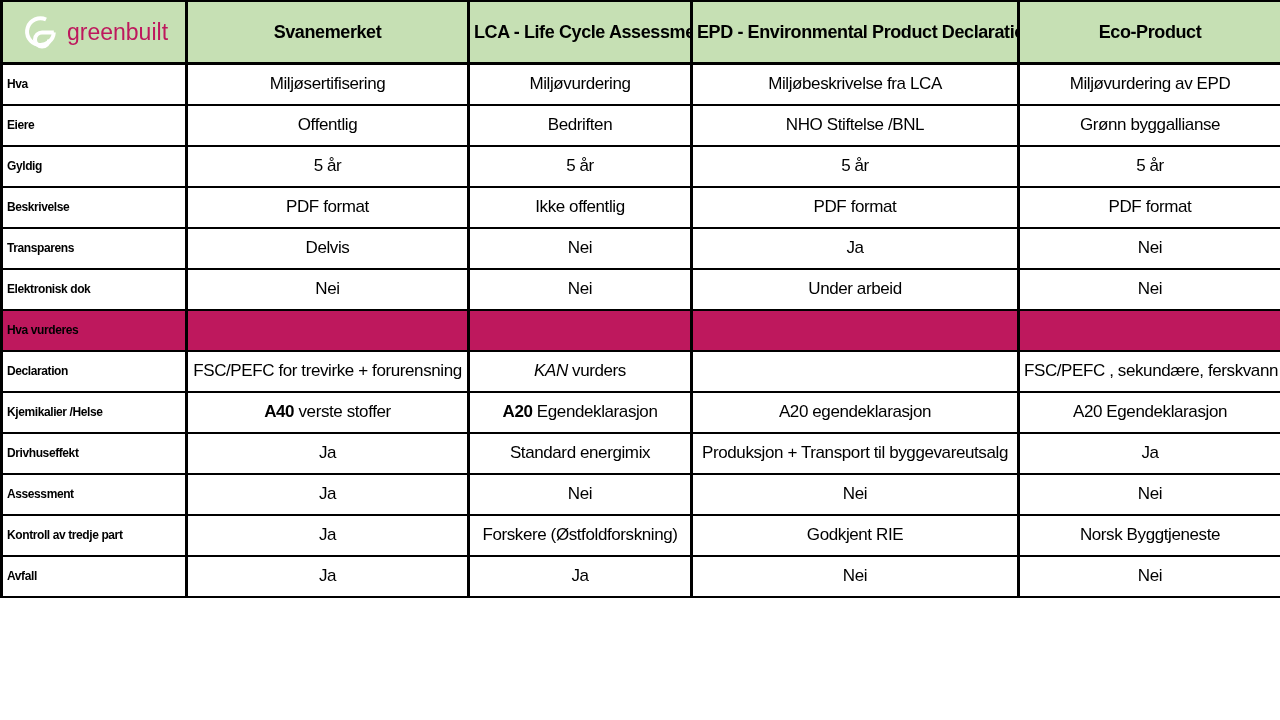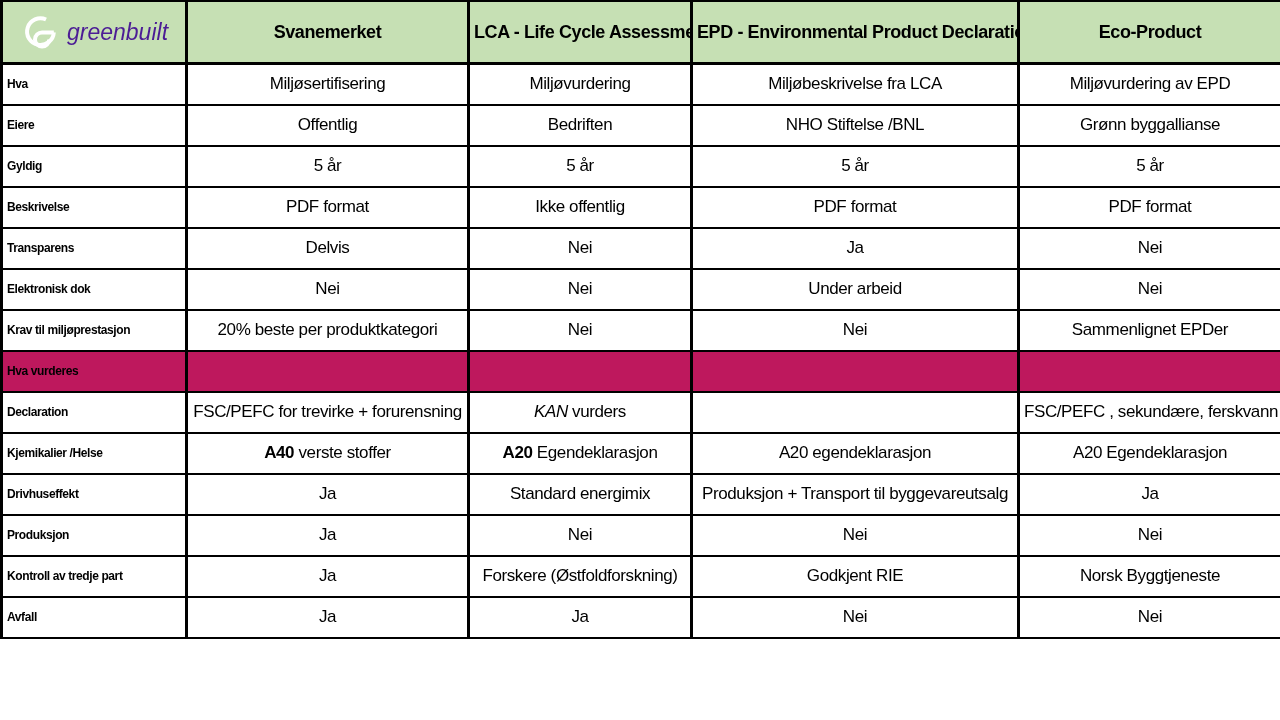--- a/index.html
+++ b/index.html
@@ -50,25 +50,24 @@
     text-align: center;
   }
   tr.section-row td { background: #be185d; }
   .logo-wrap {
     display: flex;
     align-items: center;
     gap: 8px;
     padding-left: 14px;
   }
   .logo-text {
-    color: #4c1d95;
+    color: #be185d;
     font-size: 23px;
     font-weight: 400;
     letter-spacing: 0;
-    font-style: italic;
   }
   .logo-icon { flex: 0 0 auto; display: block; }
 </style>
 </head>
 <body>
 
 <table>
   <colgroup>
     <col style="width:185px">
     <col style="width:282px">
@@ -129,27 +128,20 @@
         <td class="value-cell">Ja</td>
         <td class="value-cell">Nei</td>
       </tr>
       <tr>
         <td class="label-cell">Elektronisk dok</td>
         <td class="value-cell">Nei</td>
         <td class="value-cell">Nei</td>
         <td class="value-cell">Under arbeid</td>
         <td class="value-cell">Nei</td>
       </tr>
-      <tr>
-        <td class="label-cell">Krav til miljøprestasjon</td>
-        <td class="value-cell">20% beste per produktkategori</td>
-        <td class="value-cell">Nei</td>
-        <td class="value-cell">Nei</td>
-        <td class="value-cell">Sammenlignet EPDer</td>
-      </tr>
       <tr class="section-row">
         <td class="label-cell">Hva vurderes</td>
         <td class="value-cell"></td>
         <td class="value-cell"></td>
         <td class="value-cell"></td>
         <td class="value-cell"></td>
       </tr>
       <tr>
         <td class="label-cell">Declaration</td>
         <td class="value-cell">FSC/PEFC for trevirke + forurensning</td>
@@ -165,21 +157,21 @@
         <td class="value-cell">A20 Egendeklarasjon</td>
       </tr>
       <tr>
         <td class="label-cell">Drivhuseffekt</td>
         <td class="value-cell">Ja</td>
         <td class="value-cell">Standard energimix</td>
         <td class="value-cell">Produksjon + Transport til byggevareutsalg</td>
         <td class="value-cell">Ja</td>
       </tr>
       <tr>
-        <td class="label-cell">Produksjon</td>
+        <td class="label-cell">Assessment</td>
         <td class="value-cell">Ja</td>
         <td class="value-cell">Nei</td>
         <td class="value-cell">Nei</td>
         <td class="value-cell">Nei</td>
       </tr>
       <tr>
         <td class="label-cell">Kontroll av tredje part</td>
         <td class="value-cell">Ja</td>
         <td class="value-cell">Forskere (Østfoldforskning)</td>
         <td class="value-cell">Godkjent RIE</td>

